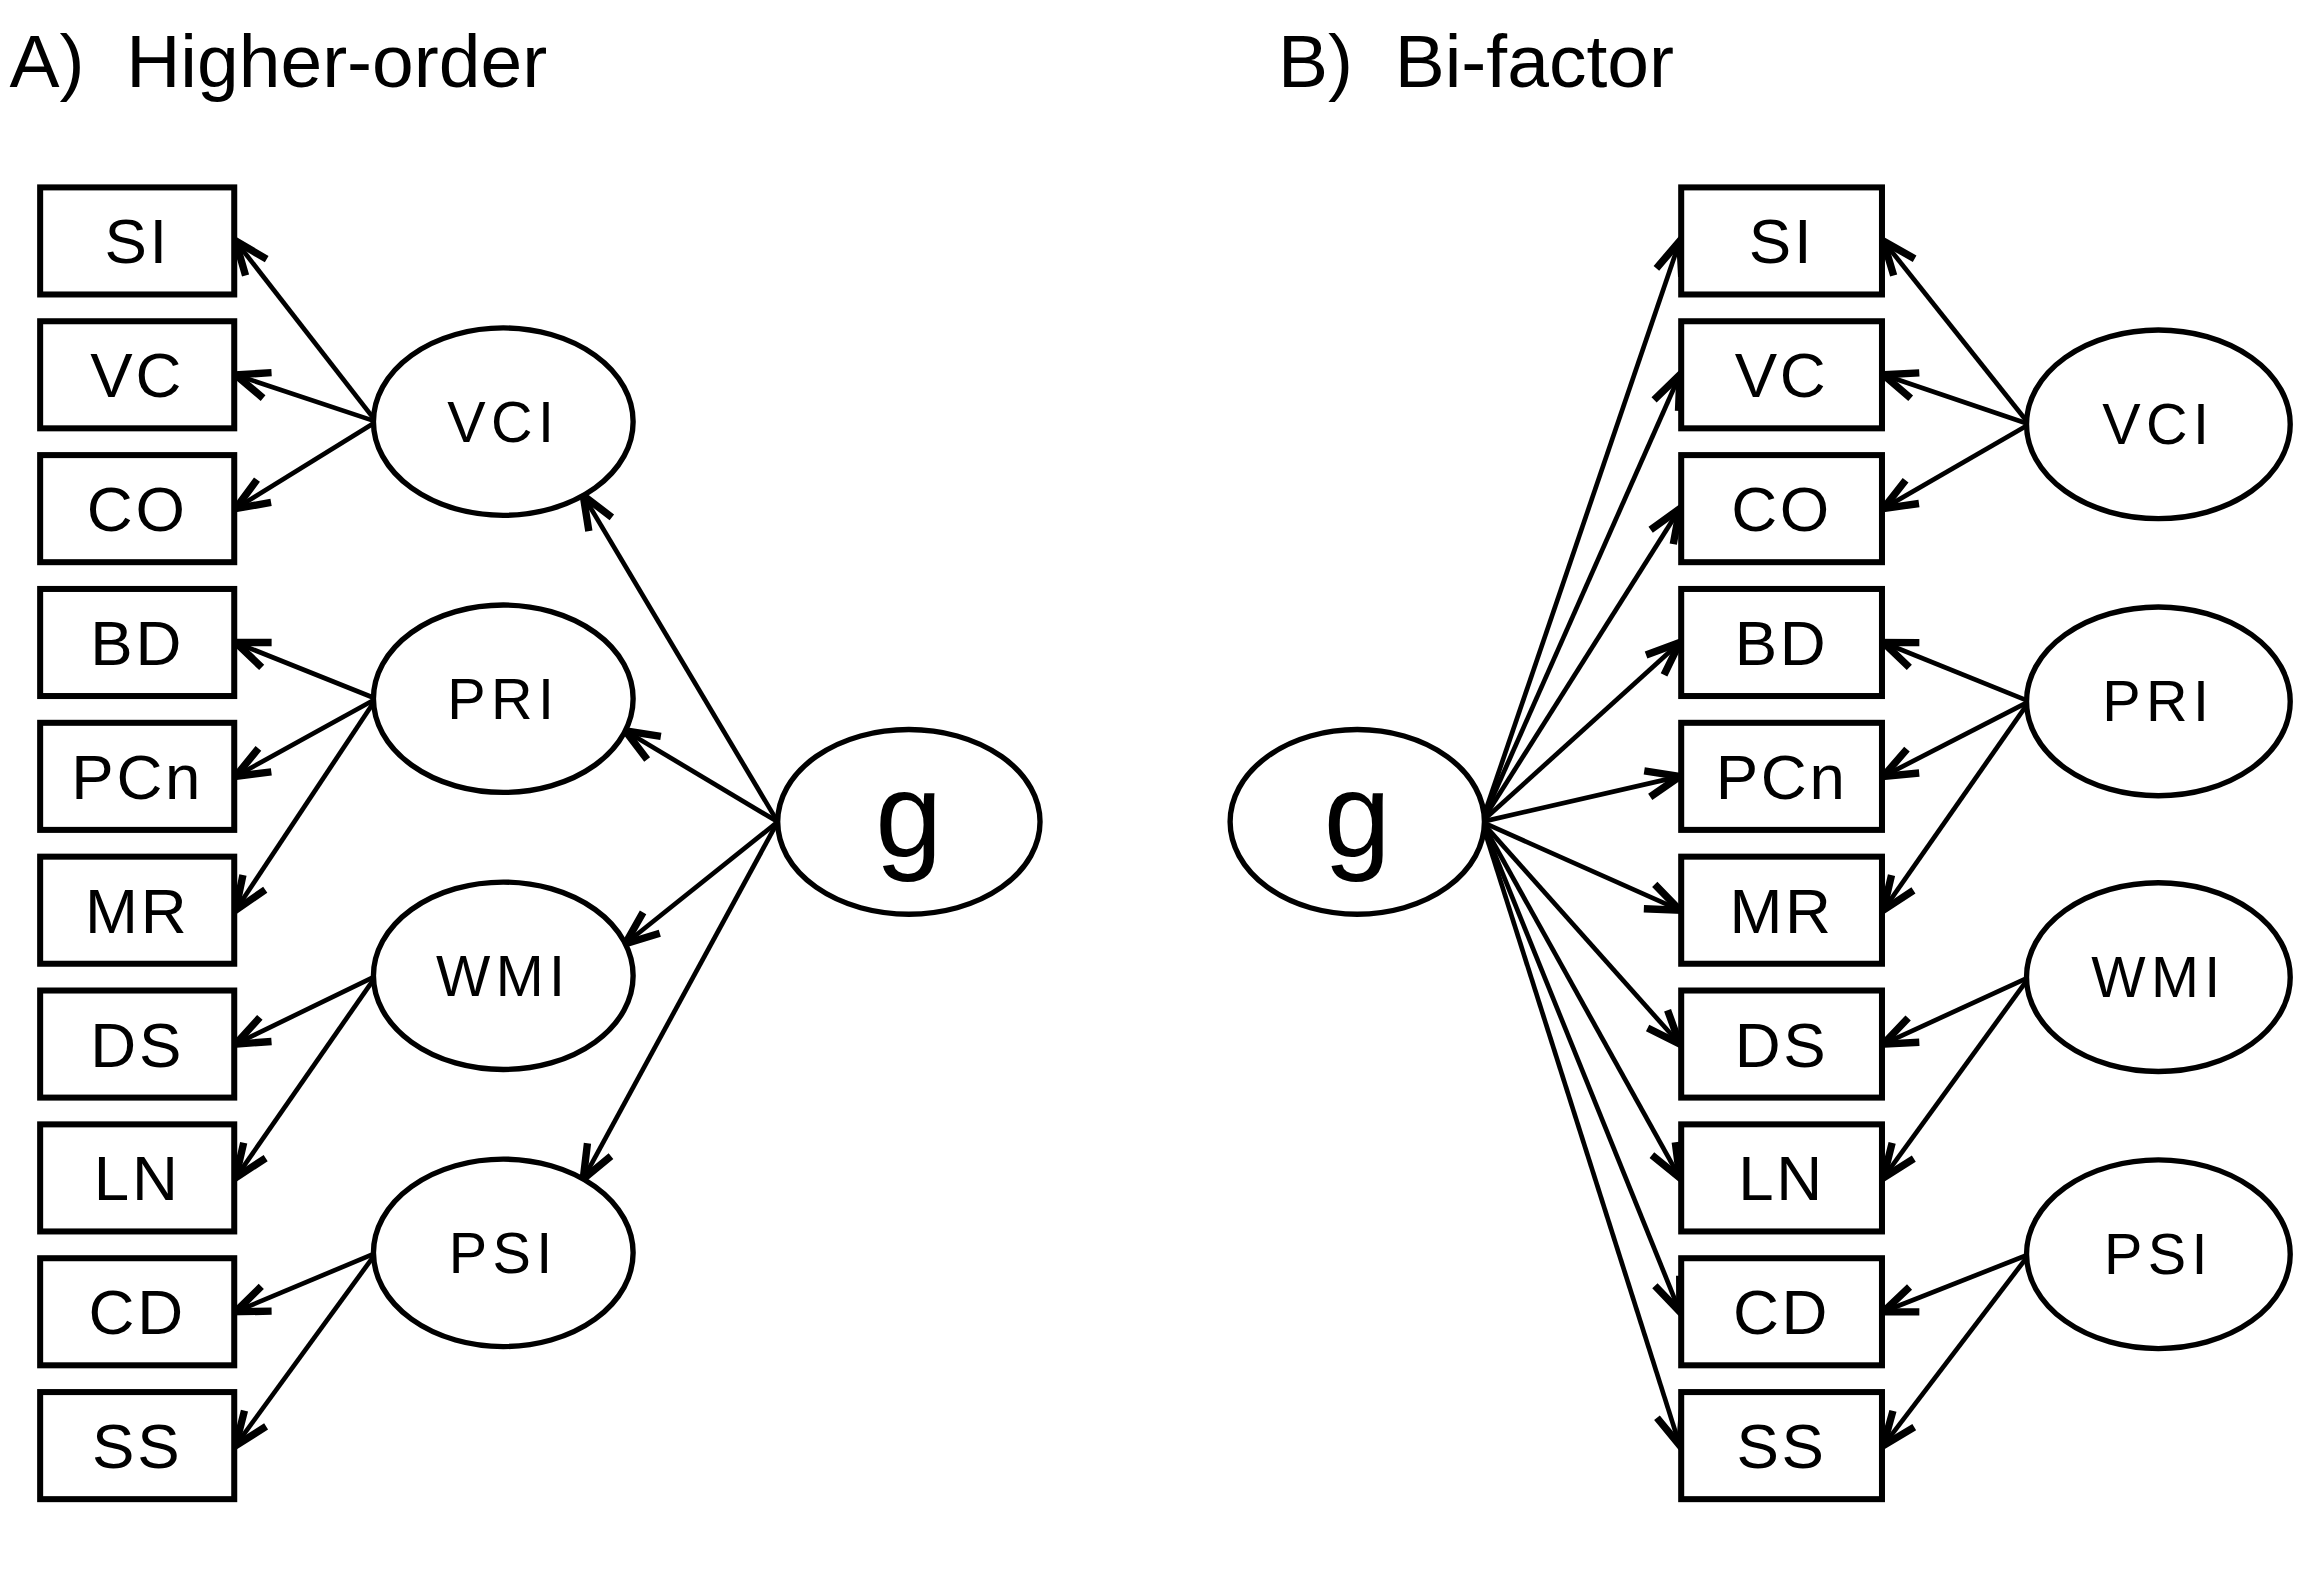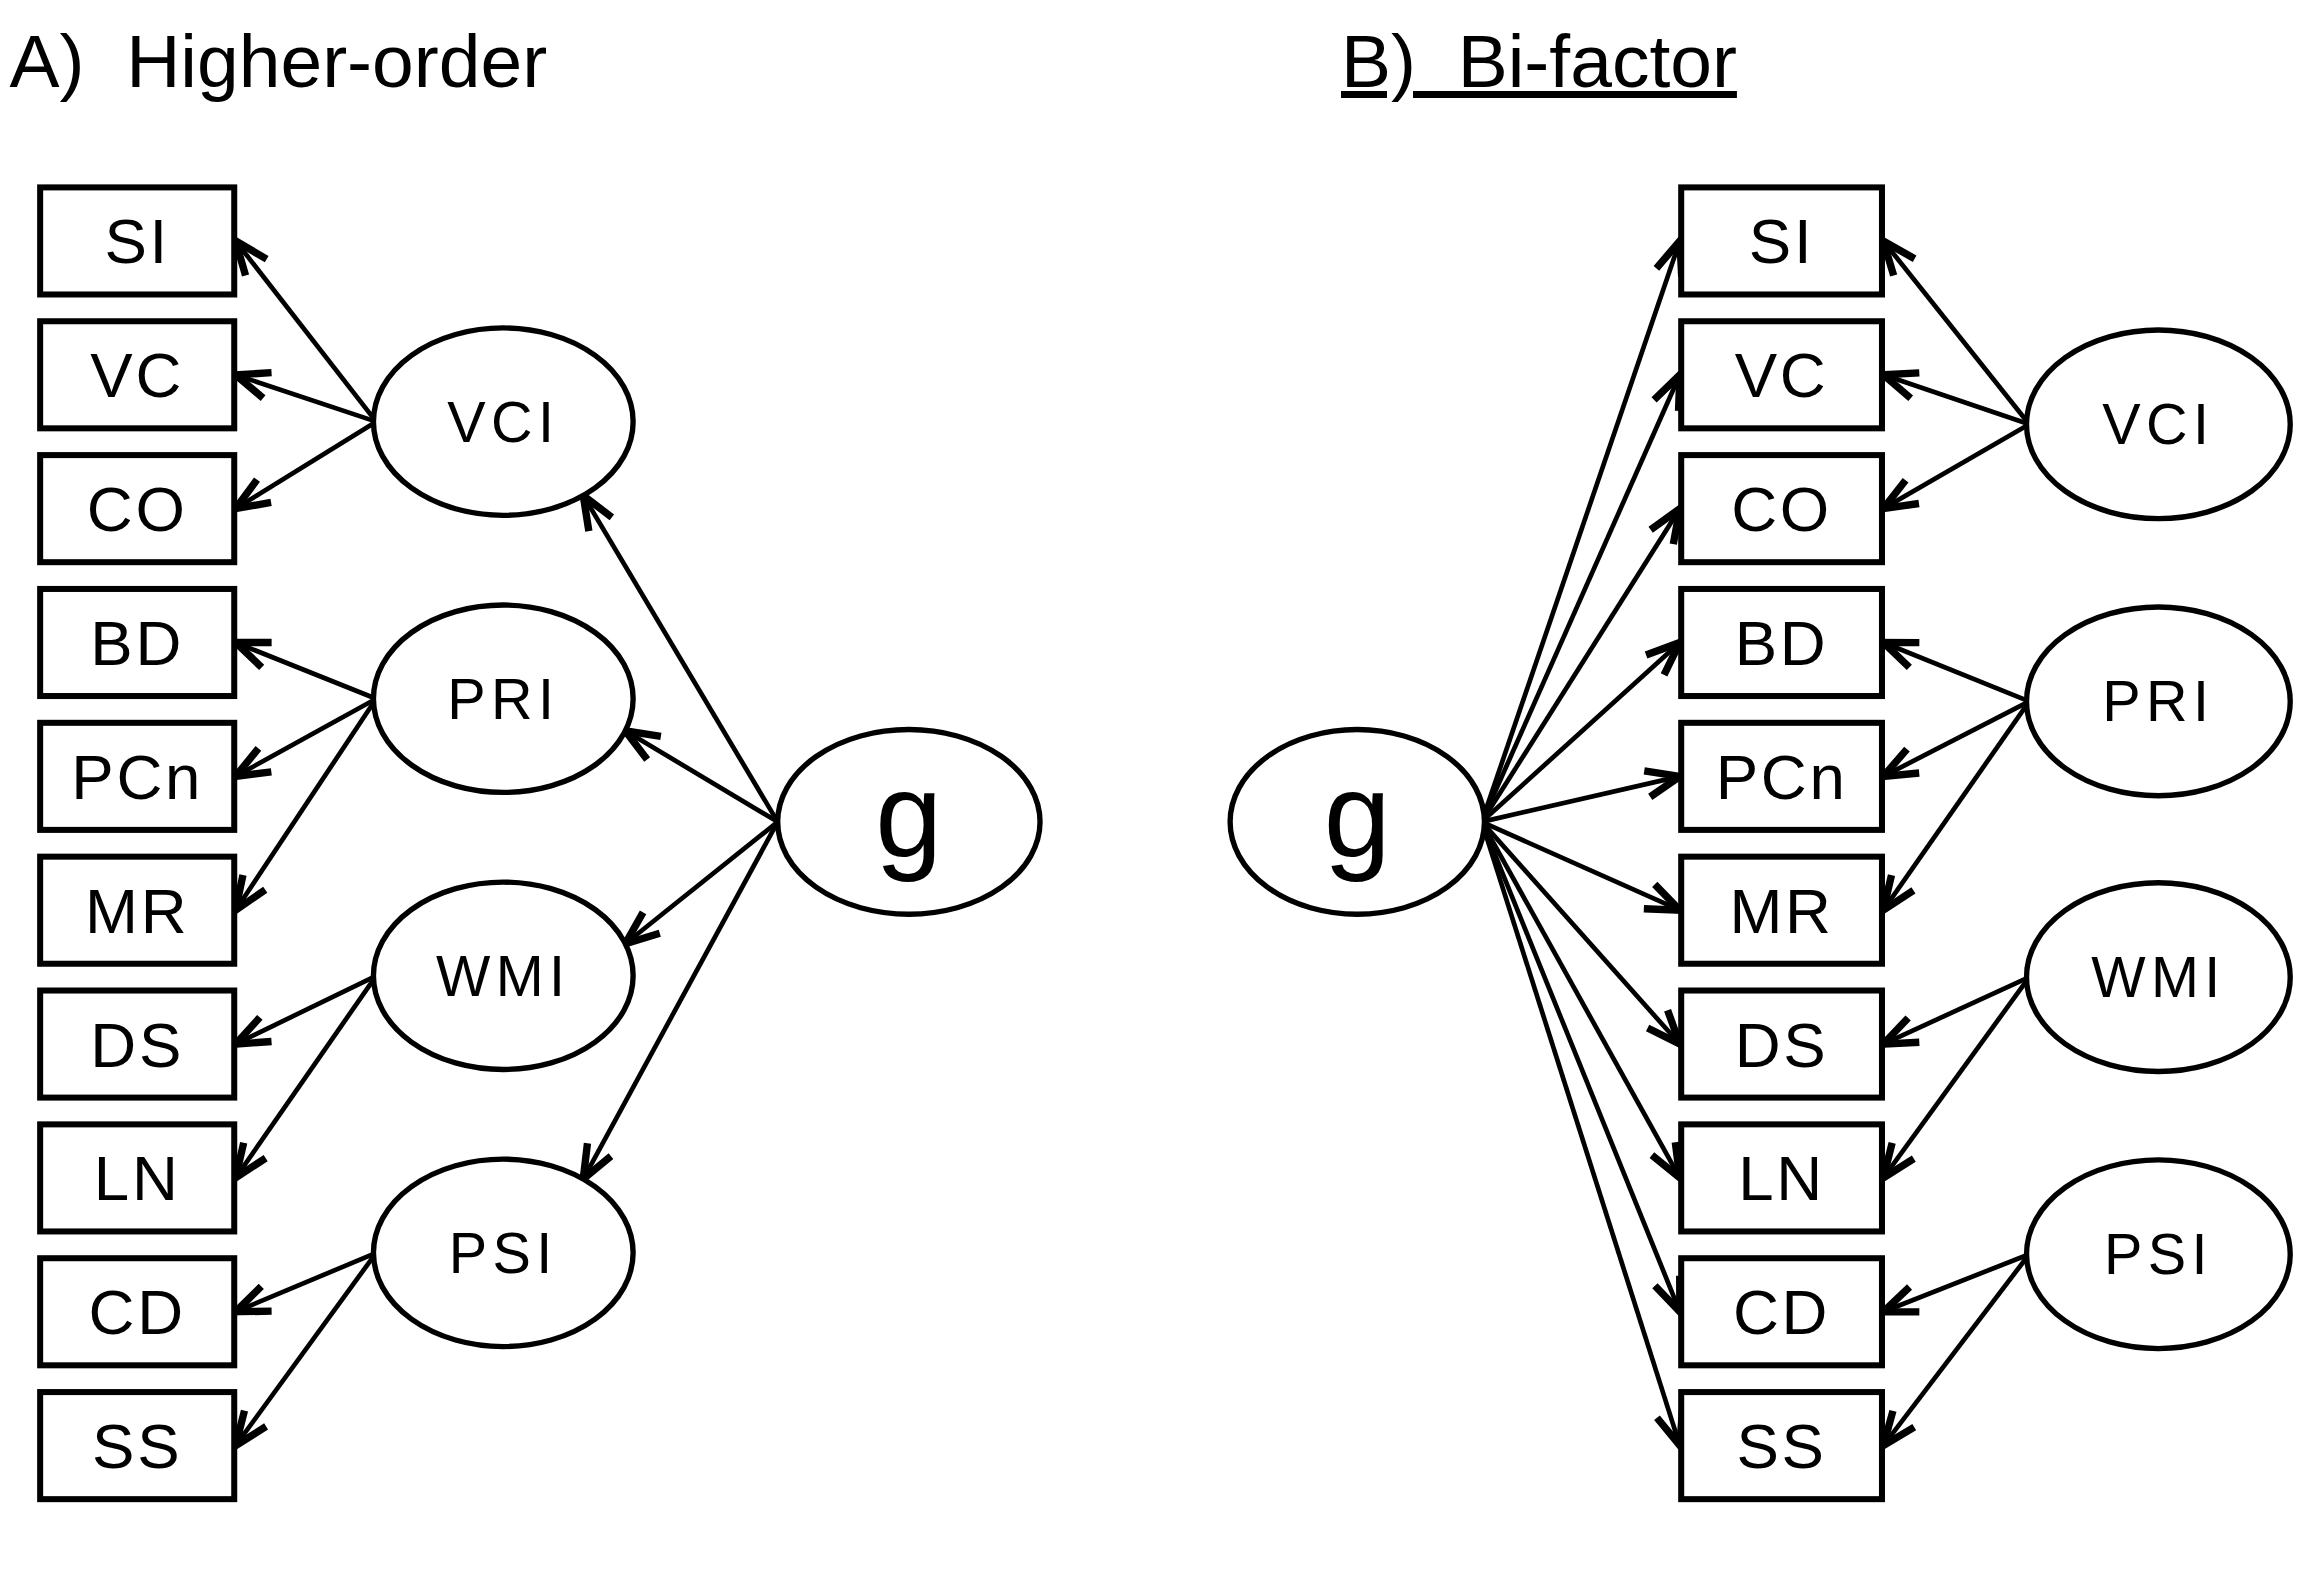--- a/index.html
+++ b/index.html
@@ -18,21 +18,21 @@
   .panel-title {
     position: absolute;
     top: 20.4px;
     font-size: 75px;
     line-height: 1.1;
     color: #000000;
     white-space: pre;
     font-weight: normal;
   }
   #title-a { left: 9.5px; }
-  #title-b { left: 1341px; text-decoration: underline; }
+  #title-b { left: 1278px; }
   #diagram-svg {
     position: absolute;
     left: 0;
     top: 0;
     width: 100%;
     height: 100%;
   }
 </style>
 </head>
 <body>

